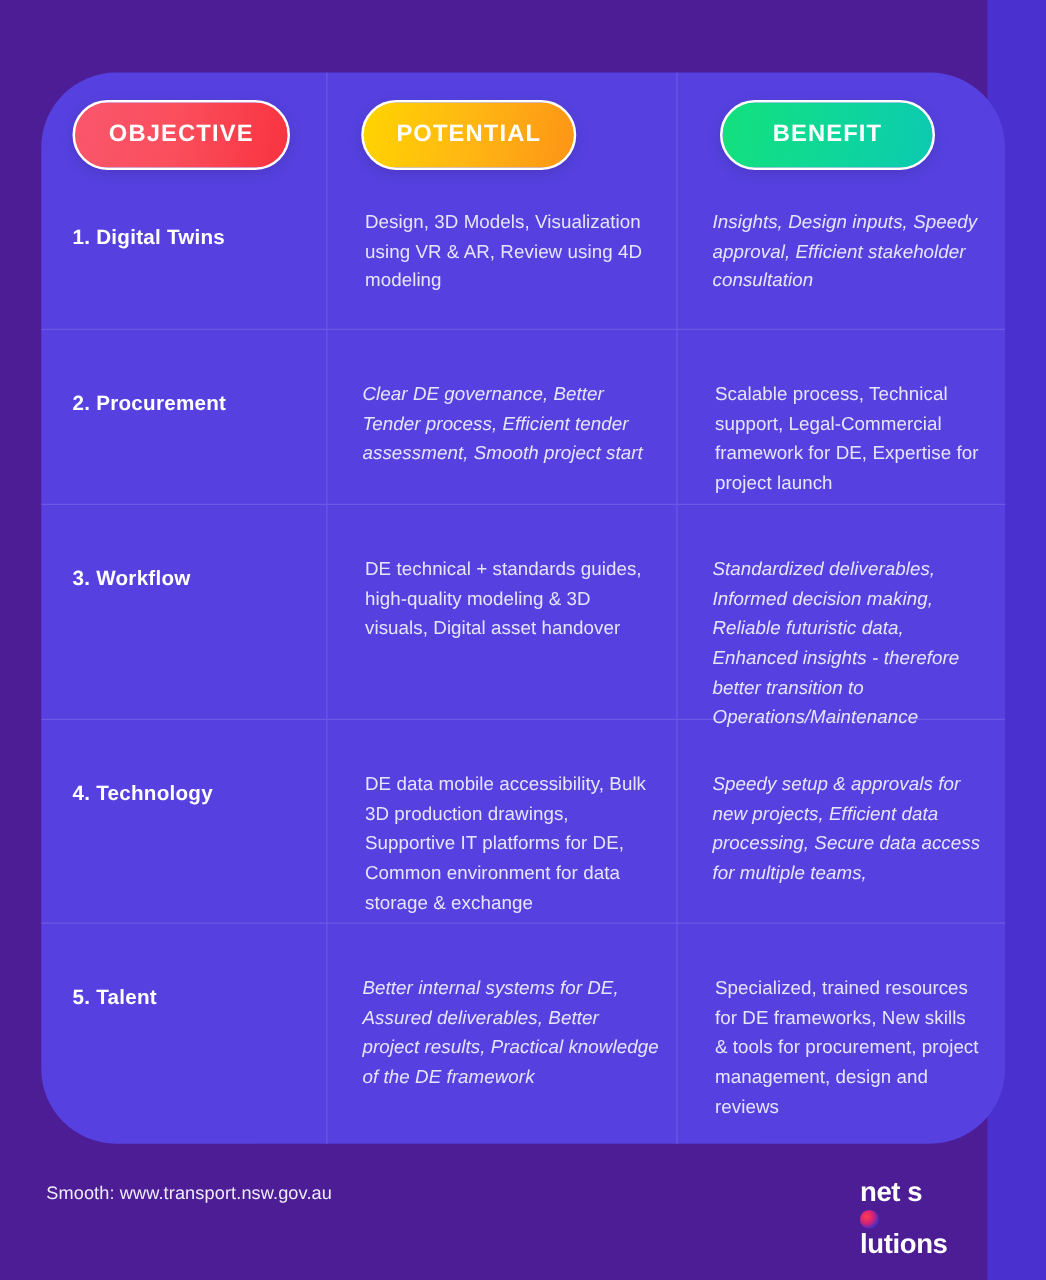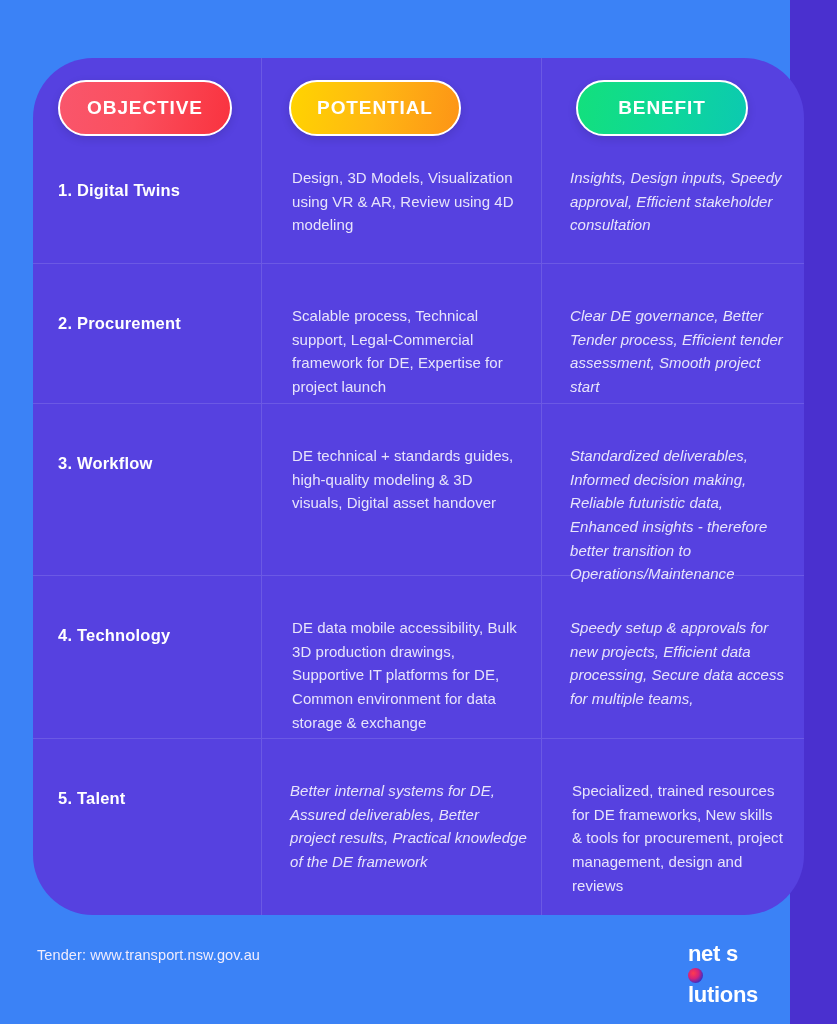--- a/index.html
+++ b/index.html
@@ -15,21 +15,21 @@
     background: #4a30cf;
     font-family: "Liberation Sans", sans-serif;
     position: relative;
   }
 
   .infographic {
     position: absolute;
     inset: 0;
     width: 790px;
     height: 1024px;
-    background: #3b82f6;
+    background: #4c1d95;
     padding-left: 32px;
   }
 
   
   .card {
     position: absolute;
     left: 33px;
     top: 58px;
     width: 771px;
     height: 857px;
@@ -191,25 +191,25 @@
       <div class="cell col-2">
         <div class="pill pill-benefit">
           <span>BENEFIT</span>
         </div>
         <div class="body-text">Insights, Design inputs, Speedy approval, Efficient stakeholder consultation</div>
       </div>
 
       <div class="cell col-0 rowsep">
         <div class="objective-label">2. Procurement</div>
       </div>
+      <div class="cell col-2 rowsep">
+        <div class="body-text">Clear DE governance, Better Tender process, Efficient tender assessment, Smooth project start</div>
+      </div>
       <div class="cell col-1 rowsep">
         <div class="body-text">Scalable process, Technical support, Legal-Commercial framework for DE, Expertise for project launch</div>
-      </div>
-      <div class="cell col-2 rowsep">
-        <div class="body-text">Clear DE governance, Better Tender process, Efficient tender assessment, Smooth project start</div>
       </div>
 
       <div class="cell col-0 rowsep">
         <div class="objective-label">3. Workflow</div>
       </div>
       <div class="cell col-1 rowsep">
         <div class="body-text">DE technical + standards guides, high-quality modeling &amp; 3D visuals, Digital asset handover</div>
       </div>
       <div class="cell col-2 rowsep">
         <div class="body-text">Standardized deliverables, Informed decision making, Reliable futuristic data, Enhanced insights - therefore better transition to Operations/Maintenance</div>
@@ -232,21 +232,21 @@
         <div class="body-text">Better internal systems for DE, Assured deliverables, Better project results, Practical knowledge of the DE framework</div>
       </div>
       <div class="cell col-1 rowsep">
         <div class="body-text">Specialized, trained resources for DE frameworks, New skills &amp; tools for procurement, project management, design and reviews</div>
       </div>
 
     </div>
   </div>
 
   <div class="footer">
-    <div class="source">Tender: www.transport.nsw.gov.au</div>
+    <div class="source">Smooth: www.transport.nsw.gov.au</div>
     <div class="logo">
       <span>net s</span>
       <span class="logo-o"></span>
       <span>lutions</span>
     </div>
   </div>
 
 </div>
 
 </body></html>

